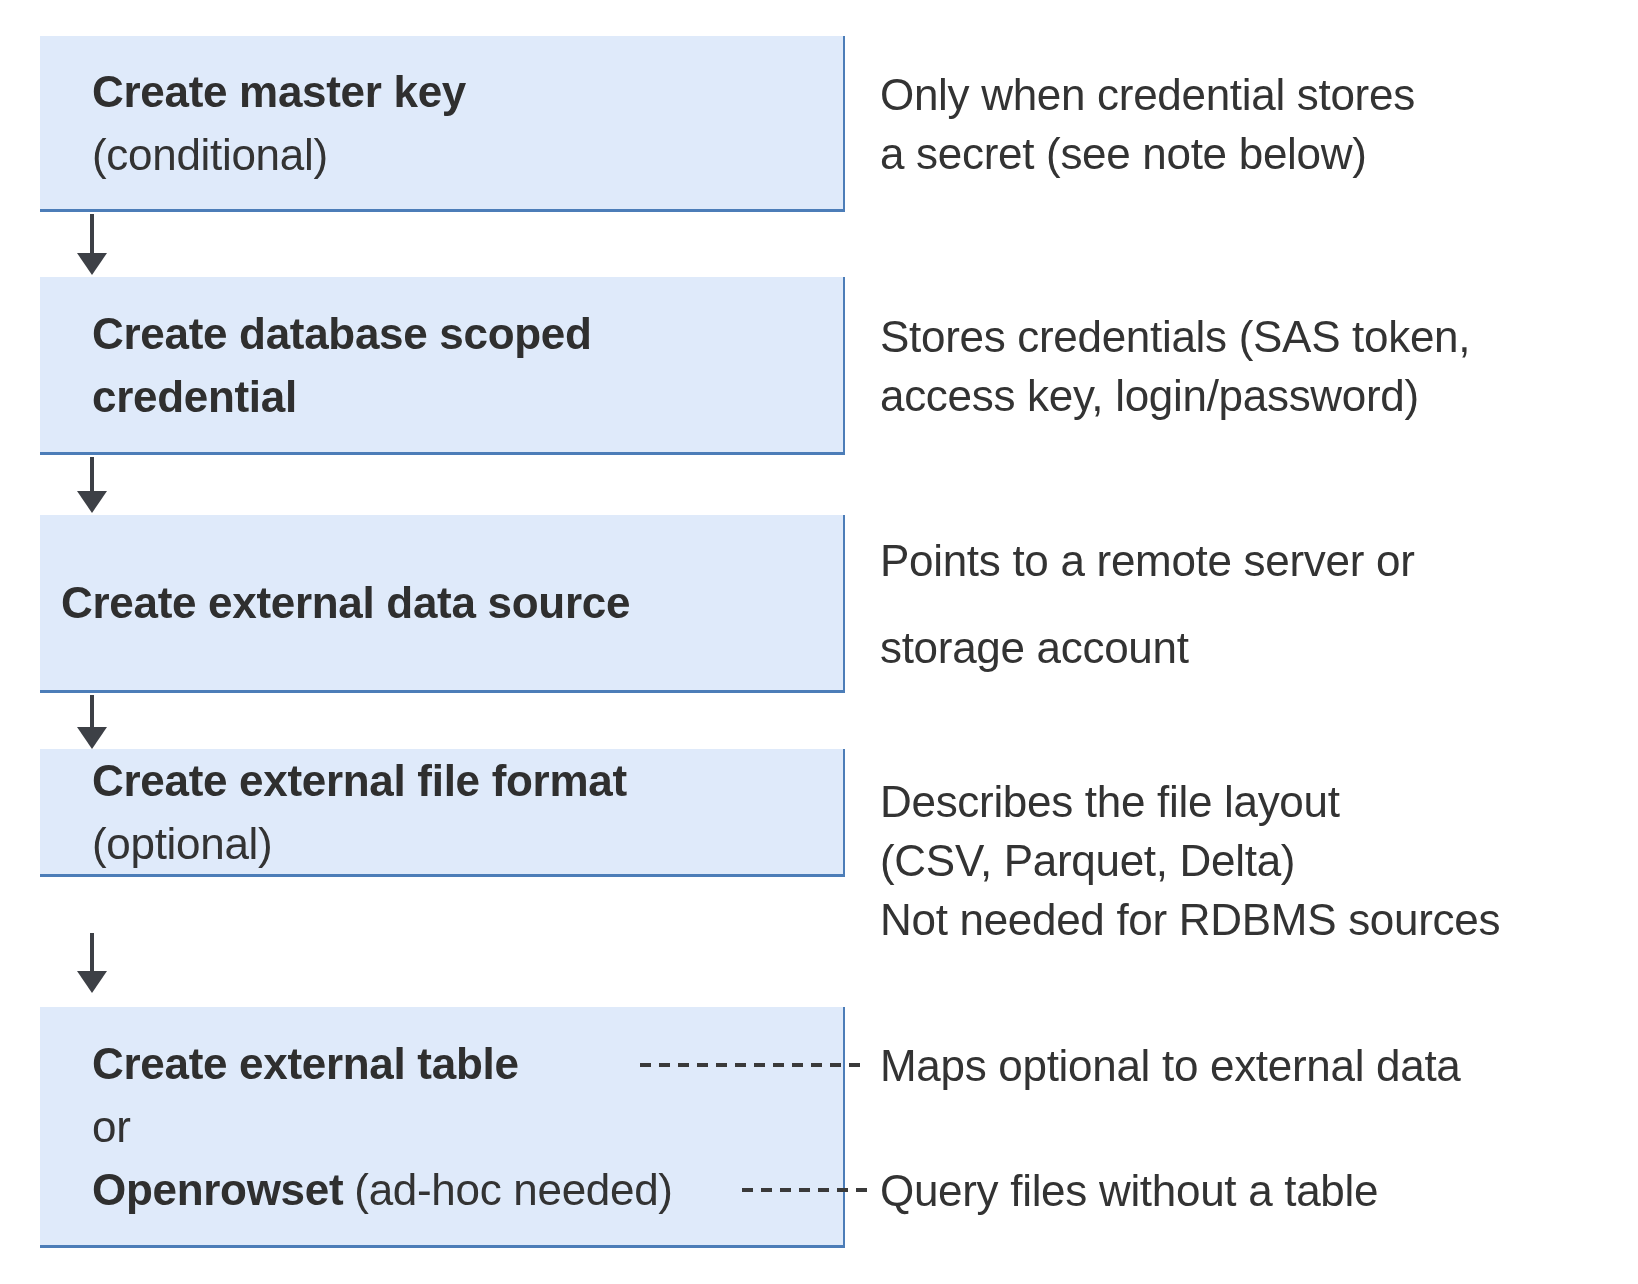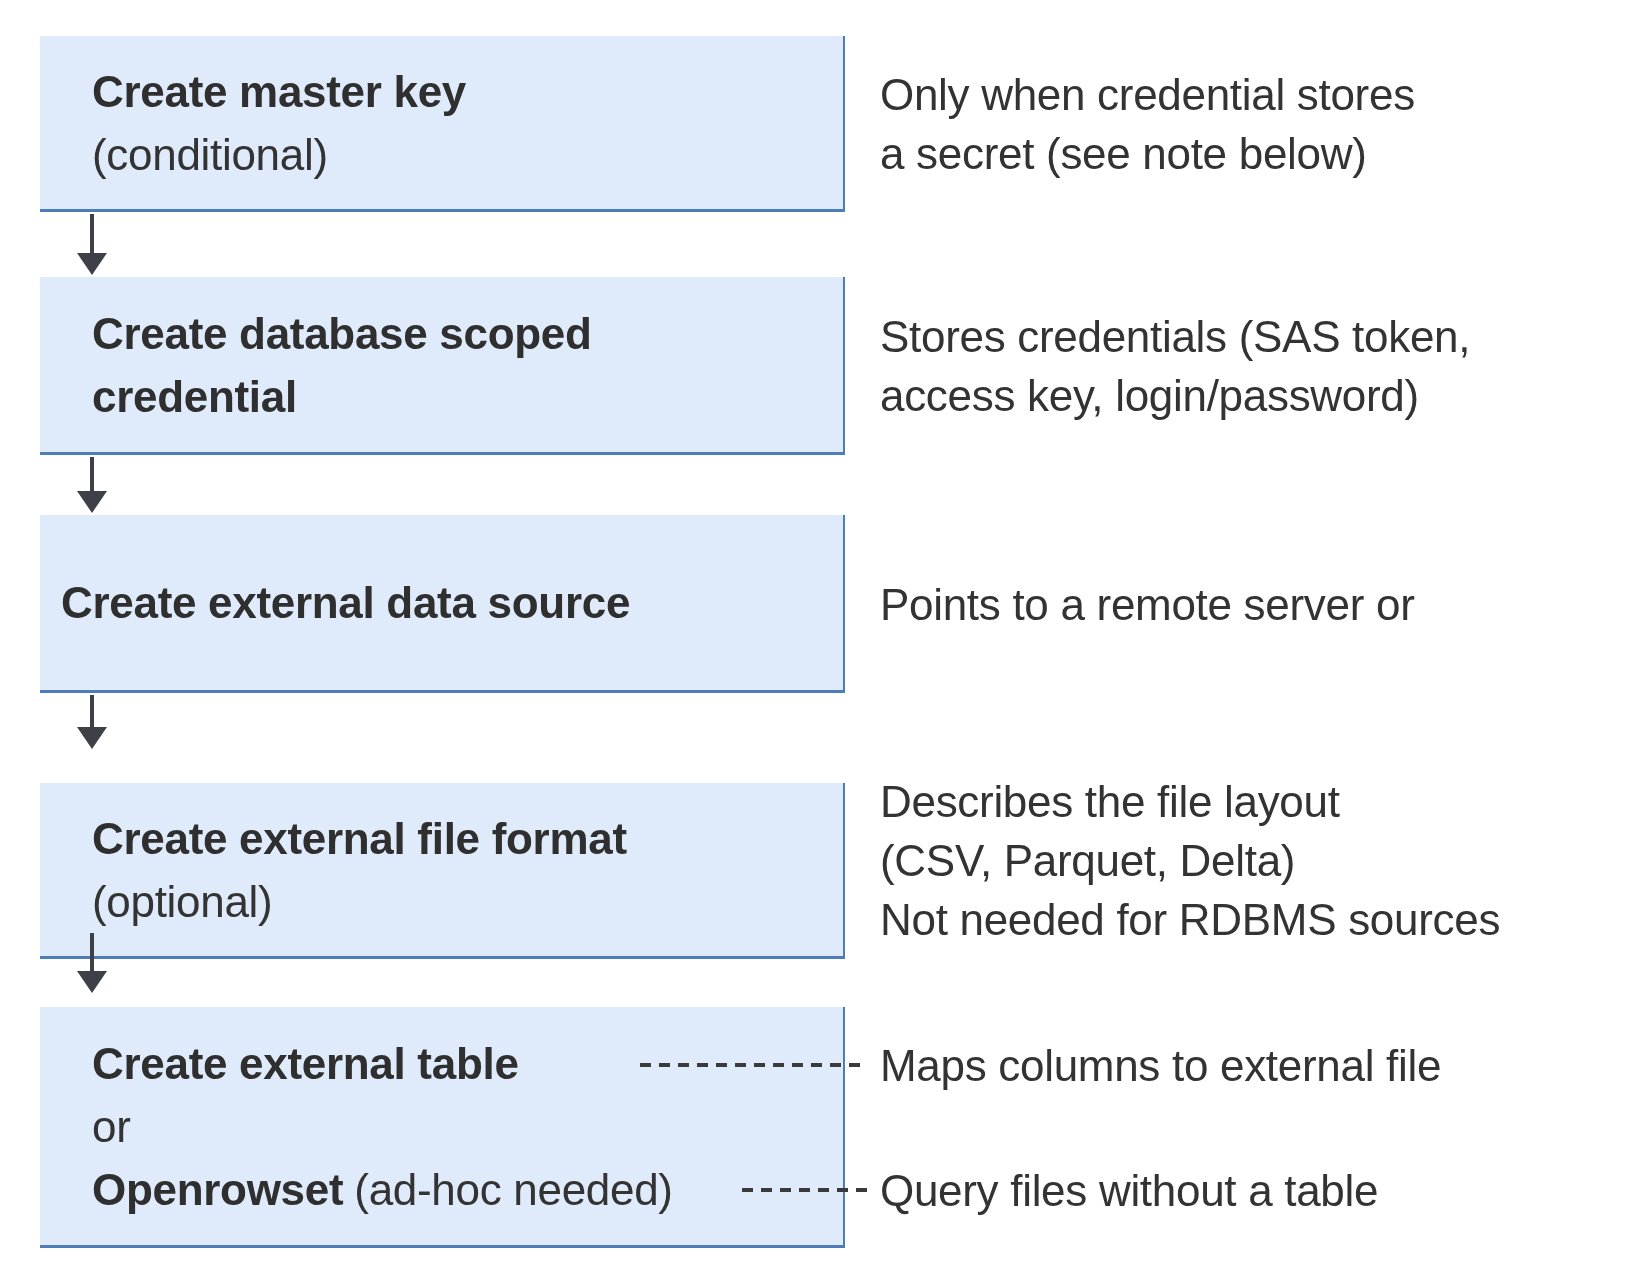--- a/index.html
+++ b/index.html
@@ -31,21 +31,21 @@
     flex-direction:column;
     justify-content:center;
     padding-left:52px;
     font-size:44px;
     line-height:63px;
     letter-spacing:-0.3px;
   }
   .b1{top:36px;height:176px;}
   .b2{top:277px;height:178px;}
   .b3{top:515px;height:178px;padding-left:21px;}
-  .b4{top:783px;height:176px;}
+  .b4{top:749px;height:128px;}
   .b5{top:1007px;height:241px;}
   .bold{font-weight:bold;color:#2f2f2f;}
   .reg-gap{margin-left:11px;}
   .arrow{
     position:absolute;
     left:90px;
     width:4px;
     background:var(--arrow);
   }
   .arrow::after{
@@ -135,29 +135,30 @@
     <span>a secret (see note below)</span>
   </div>
 
   <div class="note n2">
     <span>Stores credentials (SAS token,</span>
     <span>access key, login/password)</span>
   </div>
 
   <div class="note n3">
     <span>Points to a remote server or</span>
+    <span>storage account</span>
   </div>
 
   <div class="note n4">
     <span>Describes the file layout</span>
     <span>(CSV, Parquet, Delta)</span>
     <span>Not needed for RDBMS sources</span>
   </div>
 
   <div class="note n5">
-    <span>Maps columns to external file</span>
+    <span>Maps optional to external data</span>
   </div>
 
   <div class="note n6">
     <span>Query files without a table</span>
   </div>
 
 </div>
 
 </body></html>

